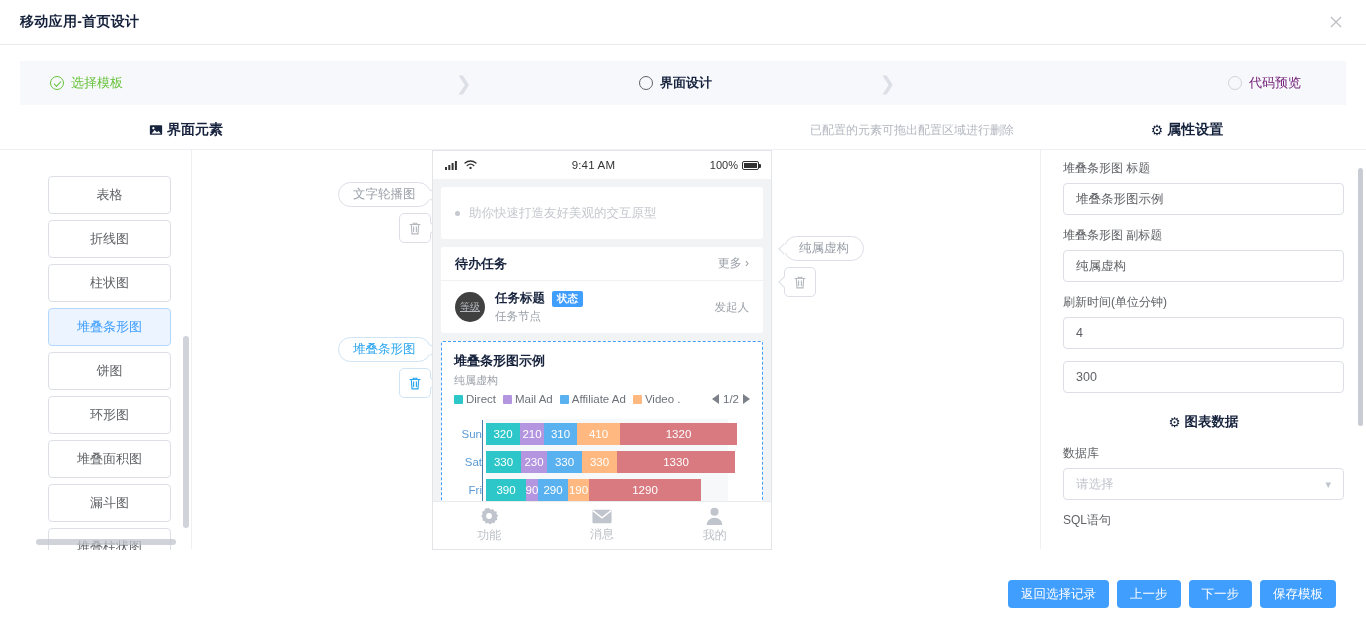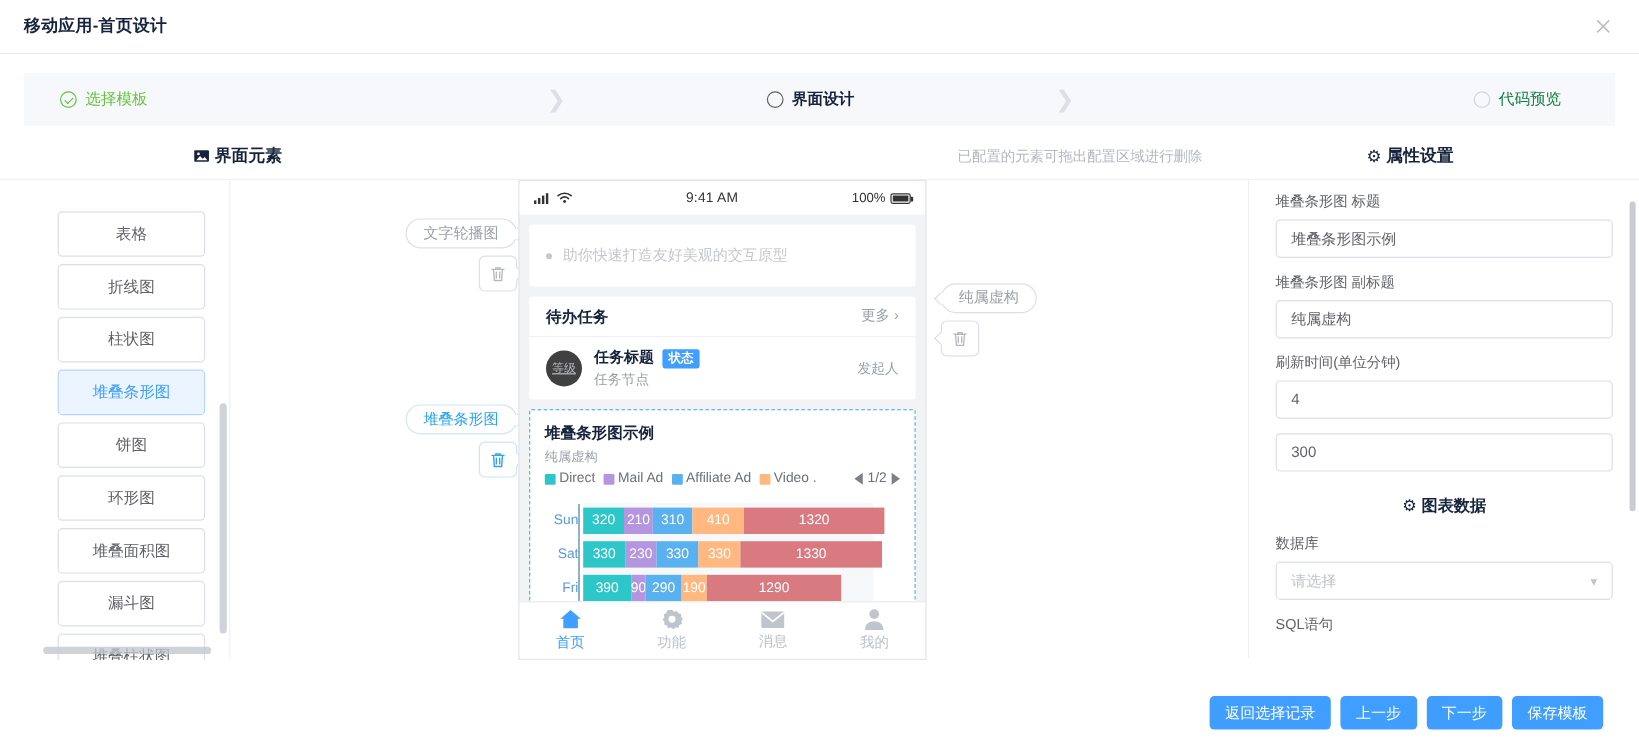--- a/index.html
+++ b/index.html
@@ -26,27 +26,27 @@
   .step .circ { width:14px; height:14px; border-radius:50%; border:1px solid currentColor; display:inline-block; position:relative; flex:none; }
   .step.done { color:#67c23a; }
   .step.done .circ { border-color:#67c23a; }
   .step.done .circ::after {
     content:""; position:absolute; left:3px; top:3.5px; width:6px; height:3px;
     border-left:1.3px solid #67c23a; border-bottom:1.3px solid #67c23a;
     transform:rotate(-45deg);
   }
   .step.active { color:#17233d; font-weight:bold; }
   .step.active .circ { border-color:#606266; }
-  .step.todo { color:#15803d; }
+  .step.todo { color:#701a75; }
   .step.todo .circ { border-color:#d3d4d6; }
   .chev { color:#dcdfe6; font-size:19px; line-height:1; font-weight:300; flex:none; width:20px; text-align:center; }
   .chevwrap { display:flex; align-items:center; }
 
   
-  .headrow { display:flex; margin-top:16px; padding:0 28px; align-items:center; }
+  .headrow { display:flex; margin-top:16px; padding:0 16px; align-items:center; }
   .panel-head { font-size:14px; font-weight:bold; color:#17233d; display:flex; align-items:center; gap:4px; justify-content:center; }
   .head-left { width:340px; }
   .head-mid { flex:1; display:flex; justify-content:flex-end; padding-right:10px; }
   .hint { font-size:12px; color:#b4b8c0; }
   .head-right { width:326px; }
 
   
   .body { display:flex; margin-top:10px; border-top:1px solid #eef0f3; height:400px; }
   .col-left { width:192px; border-right:1px solid #eef0f3; padding:14px 0 0 0; position:relative; }
   .elem-list { height:386px; overflow:hidden; padding:12px 20px 0 48px; }
@@ -364,26 +364,20 @@
                 <span class="seg" style="background:#b395e0;width:12px">90</span>
                 <span class="seg" style="background:#5ab1ef;width:30px">290</span>
                 <span class="seg" style="background:#ffb980;width:21px">190</span>
                 <span class="seg" style="background:#d87a80;width:112px">1290</span>
               </div>
             </div>
           </div>
         </div>
 
         <div class="tabbar">
-          <div class="tab active">
-            <svg width="19" height="18" viewBox="0 0 20 19">
-                <path d="M10 1.5 L19 9 h-2.6 v8.5 H3.6 V9 H1 Z" fill="#409eff"></path>
-              </svg>
-            <span>首页</span>
-          </div>
           <div class="tab">
             <svg width="18" height="18" viewBox="0 0 20 20">
                 <path d="M10 1.2 12 3.1l2.6-.8 1.3 2.3 2.7.5-.3 2.7 2 1.8-1.7 2.1.8 2.6-2.5 1.1-.9 2.6-2.7-.4-2 1.8-2.2-1.6-2.7.6-1.1-2.5-2.6-.9.4-2.7-1.8-2 1.6-2.2-.6-2.7 2.5-1.1.9-2.6z" fill="#c0c4cc"></path>
                 <circle cx="10" cy="10" r="3.2" fill="#fff"></circle>
               </svg>
             <span>功能</span>
           </div>
           <div class="tab">
             <svg width="20" height="15" viewBox="0 0 22 16">
                 <rect x="0.5" y="0.5" width="21" height="15" rx="1.2" fill="#c0c4cc"></rect>

